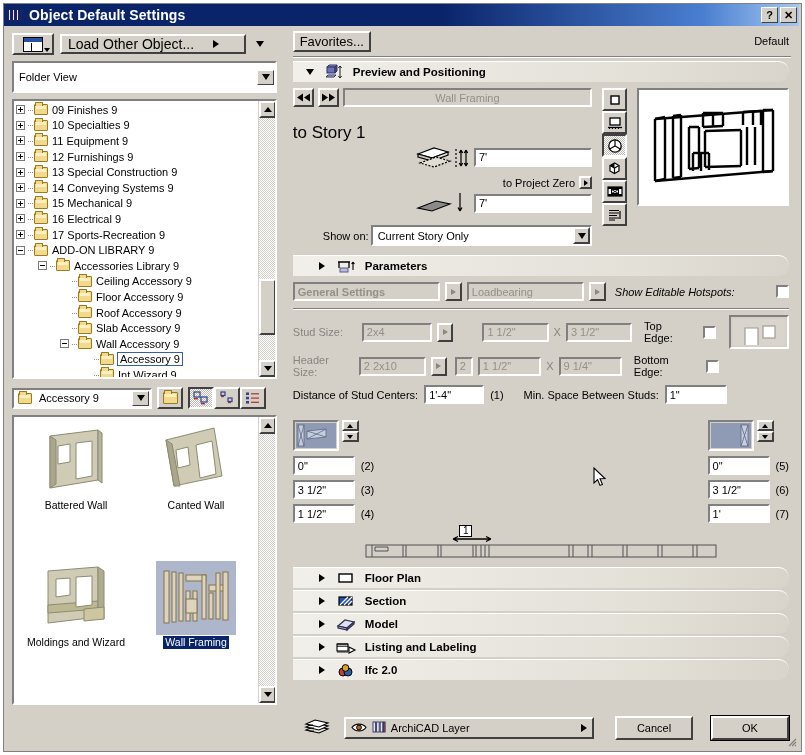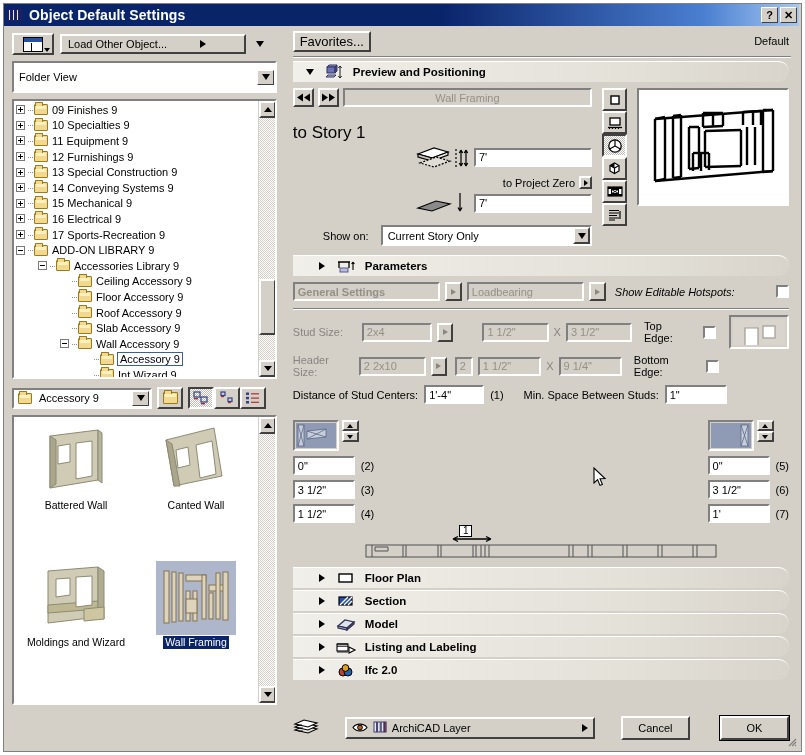--- a/index.html
+++ b/index.html
@@ -59,21 +59,21 @@
     display:flex; align-items:center; justify-content:center; position: relative;
   }
   .obj-glyph { width: 20px; height: 15px; background:#fff; border:1px solid #000; position: relative; }
   .obj-glyph::before{ content:""; position:absolute; left:0; top:0; right:0; height:4px; background:#2850a0;}
   .obj-glyph::after{ content:""; position:absolute; left:7px; top:5px; width:1px; bottom:0; background:#000;}
   .obj-btn .mini-arrow { position:absolute; right:2px; bottom:1px; width:0;height:0;
     border-left:3px solid transparent;border-right:3px solid transparent;border-top:4px solid #000;}
   .load-btn {
     width: 186px; height: 20px; background: #d4d0c8;
     border: 2px solid; border-color: #fff #404040 #404040 #fff;
-    display: flex; align-items: center; padding: 0 6px; font-size: 11px;
+    display: flex; align-items: center; padding: 0 6px; font-size: 14px;
   }
   .load-btn span { flex:1 1 auto; }
   .tri-r { width:0;height:0;border-top:4px solid transparent;border-bottom:4px solid transparent;border-left:6px solid #000;}
   .tri-d { width:0;height:0;border-left:4px solid transparent;border-right:4px solid transparent;border-top:6px solid #000;}
   .splitter-arrow{
     width:16px;height:20px;background:#d4d0c8;display:flex;align-items:center;justify-content:center;
   }
   .folderview {
     margin-top: 5px; width: 265px; height: 32px; background: #fff;
     border: 2px solid; border-color: #808080 #ffffff #ffffff #808080;
@@ -178,21 +178,21 @@
              background:repeating-conic-gradient(#ffffff 0% 25%, #bfbbb3 0% 50%) 0 0/2px 2px;}
   .prev3d{ width:152px;height:118px;background:#fff;border:2px solid;border-color:#808080 #fff #fff #808080;
            display:flex;align-items:center;justify-content:center;}
   .spin{display:flex;flex-direction:column;}
   .spin div{width:17px;height:11px;background:#d4d0c8;border:2px solid;border-color:#fff #404040 #404040 #fff;
             display:flex;align-items:center;justify-content:center;}
   .swatch{ width:62px;height:34px;background:#d4d0c8;border:2px solid;border-color:#808080 #fff #fff #808080;
            display:flex;align-items:center;justify-content:center;}
   .num{ font-size:11px; }
   
-  .footer{ position:absolute; left:14px; right:10px; bottom:8px; height:26px; display:flex; align-items:center; gap:26px;}
+  .footer{ position:absolute; left:25px; right:10px; bottom:8px; height:26px; display:flex; align-items:center; gap:14px;}
   .layer-btn{ flex:0 0 auto; width:250px;height:22px;background:#d4d0c8;border:2px solid;
               border-color:#fff #404040 #404040 #fff; display:flex;align-items:center;gap:5px;padding:0 5px;font-size:11px;}
   .fbtn{ width:78px;height:24px;background:#d4d0c8;border:2px solid;border-color:#fff #404040 #404040 #fff;
          display:flex;align-items:center;justify-content:center;font-size:11px;}
   .fbtn.def{ box-shadow:0 0 0 1px #000; margin-left:4px;}
   .grip{position:absolute;right:2px;bottom:2px;width:12px;height:12px;}
 </style>
 </head>
 <body>
 
@@ -541,21 +541,21 @@
           <div style="display:flex;align-items:center;gap:4px;margin-top:1px;">
             <div style="flex:1 1 auto;display:flex;justify-content:flex-end;align-items:center;">
               <svg width="56" height="26" viewBox="0 0 56 26">
                 <path d="M4 18 L22 11 L36 14 L18 21 Z" fill="#8a8a8a" stroke="#000" stroke-width="1.2"></path>
                 <path d="M46 3 L46 21 M46 21 L44 17.5 M46 21 L48 17.5" stroke="#000" stroke-width="1.2" fill="none"></path>
               </svg>
             </div>
             <div class="fld" style="width:118px;">7'</div>
           </div>
 
-          <div style="display:flex;align-items:center;gap:12px;margin-top:9px;">
+          <div style="display:flex;align-items:center;gap:2px;margin-top:9px;">
             <span style="font-size:11px;margin-left:30px;">Show on:</span>
             <div class="dd" style="flex:1 1 auto;">
               <span>Current Story Only</span>
               <span class="ddb">
                   <span class="tri-d"></span>
                 </span>
             </div>
           </div>
         </div>
 

